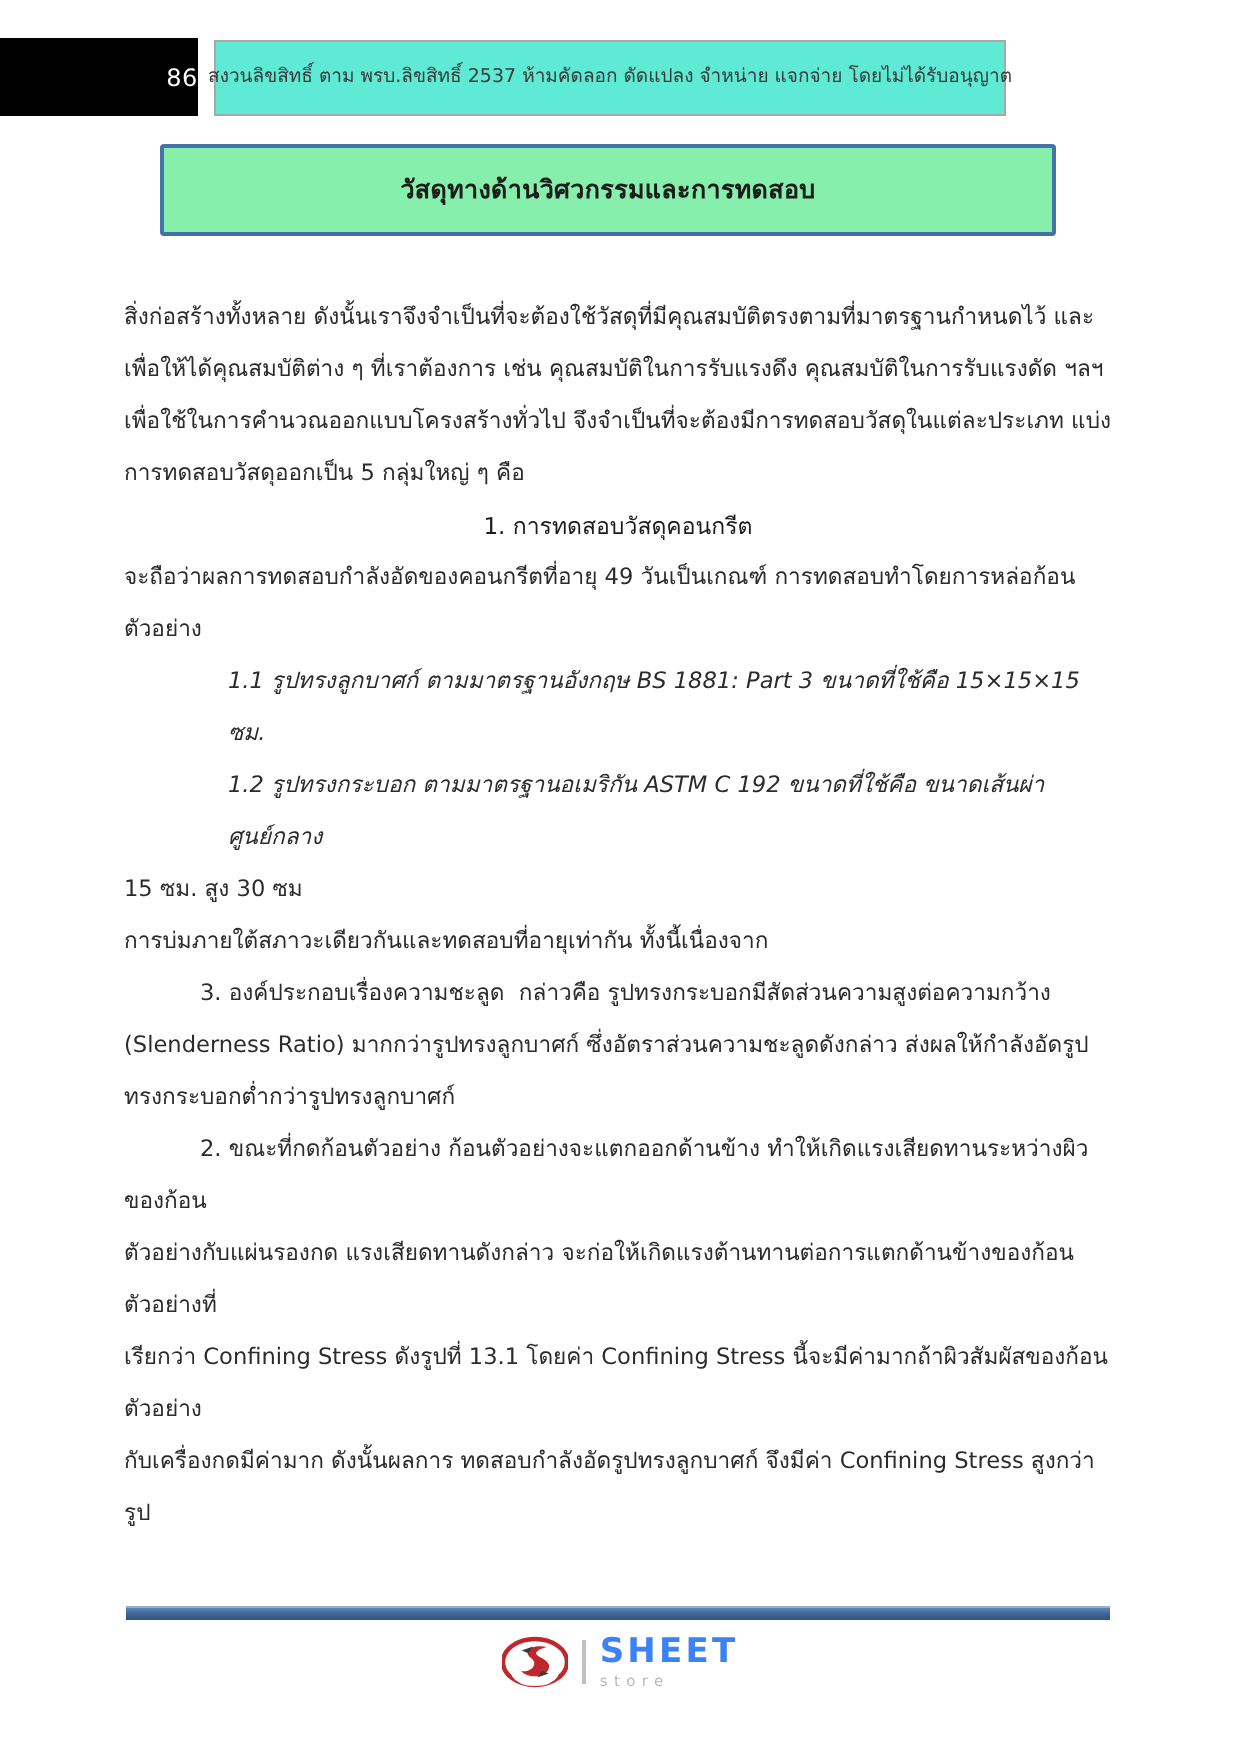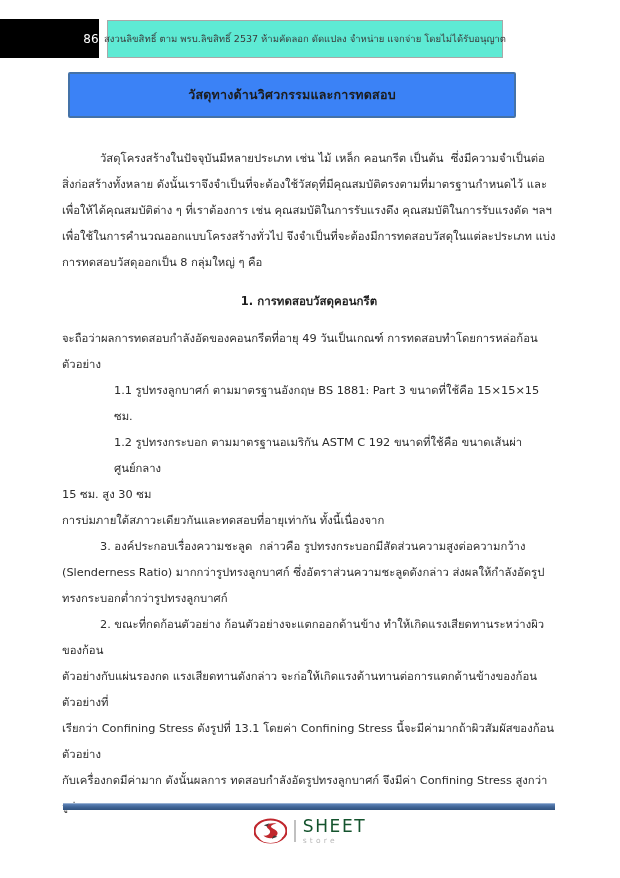--- a/index.html
+++ b/index.html
@@ -63,31 +63,31 @@
   .copyright-text {
     font-size: 9.5px;
     color: #3a3a3a;
     line-height: 1.2;
     white-space: nowrap;
   }
 
   
   .title-box {
     position: absolute;
-    left: 68px;
+    left: 80px;
     top: 72px;
     width: 448px;
     height: 46px;
     border: 2px solid #4472a8;
     border-radius: 2px;
     box-sizing: border-box;
     display: flex;
     align-items: center;
     justify-content: center;
-    background: #3b82f6;
+    background: #86efac;
   }
   .title-text {
     font-size: 12.5px;
     font-weight: bold;
     color: #1c1c1c;
     letter-spacing: 0.2px;
   }
 
   
   .body-area {
@@ -103,28 +103,29 @@
     margin: 0;
     text-align: left;
     white-space: pre-wrap;
   }
   .para.indent {
     text-indent: 38px;
   }
   .para.sub {
     padding-left: 52px;
     text-indent: 0;
+    font-style: italic;
   }
   .section-heading {
     font-size: 11.5px;
-    font-weight: bold;
+    font-weight: normal;
     line-height: 26px;
     text-align: center;
     color: #1c1c1c;
-    margin: 12px;
+    margin: 0;
   }
 
   
   .footer-rule {
     position: absolute;
     left: 63px;
     top: 803px;
     width: 492px;
     height: 6px;
     background: linear-gradient(to bottom, #5f84b8 0%, #3f6496 50%, #31527e 100%);
@@ -157,23 +158,23 @@
     flex: none;
   }
   .logo-words {
     display: flex;
     flex-direction: column;
     align-items: flex-start;
     line-height: 1;
   }
   .logo-sheet {
     font-size: 17px;
-    font-weight: normal;
+    font-weight: bold;
     letter-spacing: 1.6px;
-    color: #14532d;
+    color: #3b82f6;
   }
   .logo-store {
     font-size: 7.5px;
     letter-spacing: 3.2px;
     color: #b9b9b9;
     margin-top: 2px;
   }
 </style>
 </head>
 <body>
@@ -186,25 +187,24 @@
       <span class="copyright-text">สงวนลิขสิทธิ์ ตาม พรบ.ลิขสิทธิ์ 2537 ห้ามคัดลอก ดัดแปลง จำหน่าย แจกจ่าย โดยไม่ได้รับอนุญาต</span>
     </div>
   </div>
 
   <div class="title-box">
     <span class="title-text">วัสดุทางด้านวิศวกรรมและการทดสอบ</span>
   </div>
 
   <div class="body-area">
 
-    <p class="para indent">วัสดุโครงสร้างในปัจจุบันมีหลายประเภท เช่น ไม้ เหล็ก คอนกรีต เป็นต้น  ซึ่งมีความจำเป็นต่อ</p>
     <p class="para">สิ่งก่อสร้างทั้งหลาย ดังนั้นเราจึงจำเป็นที่จะต้องใช้วัสดุที่มีคุณสมบัติตรงตามที่มาตรฐานกำหนดไว้ และ</p>
     <p class="para">เพื่อให้ได้คุณสมบัติต่าง ๆ ที่เราต้องการ เช่น คุณสมบัติในการรับแรงดึง คุณสมบัติในการรับแรงดัด ฯลฯ</p>
     <p class="para">เพื่อใช้ในการคำนวณออกแบบโครงสร้างทั่วไป จึงจำเป็นที่จะต้องมีการทดสอบวัสดุในแต่ละประเภท แบ่ง</p>
-    <p class="para">การทดสอบวัสดุออกเป็น 8 กลุ่มใหญ่ ๆ คือ</p>
+    <p class="para">การทดสอบวัสดุออกเป็น 5 กลุ่มใหญ่ ๆ คือ</p>
 
     <p class="section-heading">1. การทดสอบวัสดุคอนกรีต</p>
 
     <p class="para">จะถือว่าผลการทดสอบกำลังอัดของคอนกรีตที่อายุ 49 วันเป็นเกณฑ์ การทดสอบทำโดยการหล่อก้อนตัวอย่าง</p>
 
     <p class="para sub">1.1 รูปทรงลูกบาศก์ ตามมาตรฐานอังกฤษ BS 1881: Part 3 ขนาดที่ใช้คือ 15×15×15 ซม.</p>
     <p class="para sub">1.2 รูปทรงกระบอก ตามมาตรฐานอเมริกัน ASTM C 192 ขนาดที่ใช้คือ ขนาดเส้นผ่าศูนย์กลาง</p>
     <p class="para">15 ซม. สูง 30 ซม</p>
 
     <p class="para">การบ่มภายใต้สภาวะเดียวกันและทดสอบที่อายุเท่ากัน ทั้งนี้เนื่องจาก</p>

